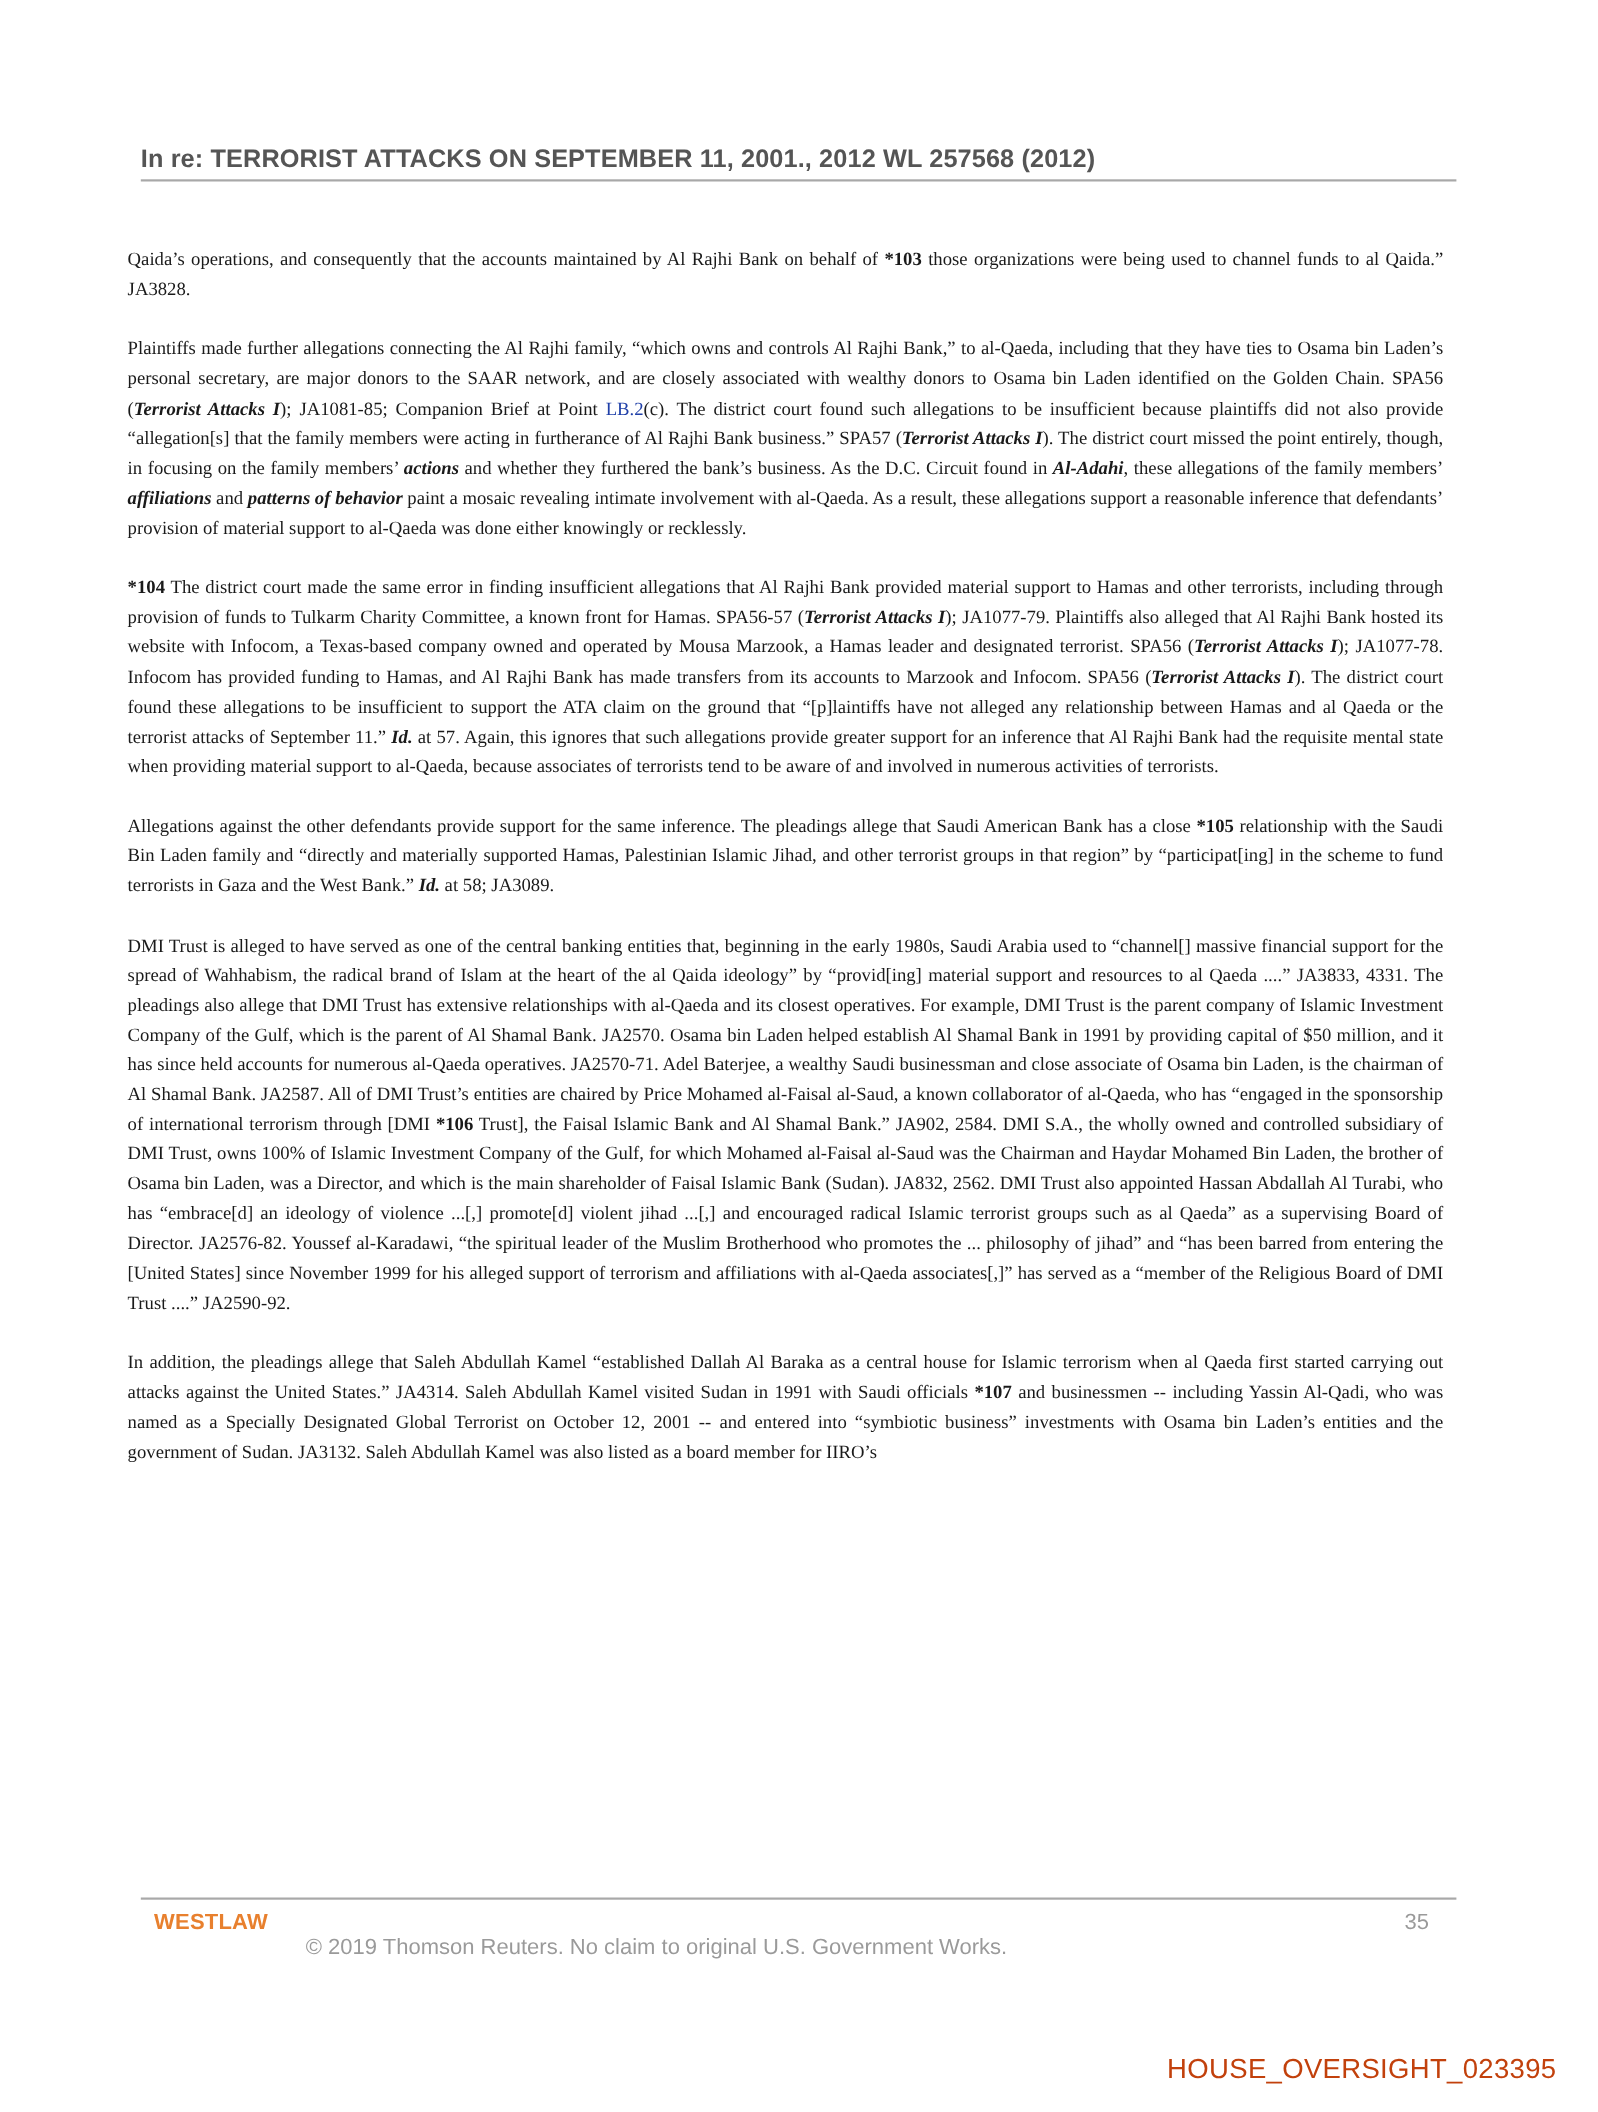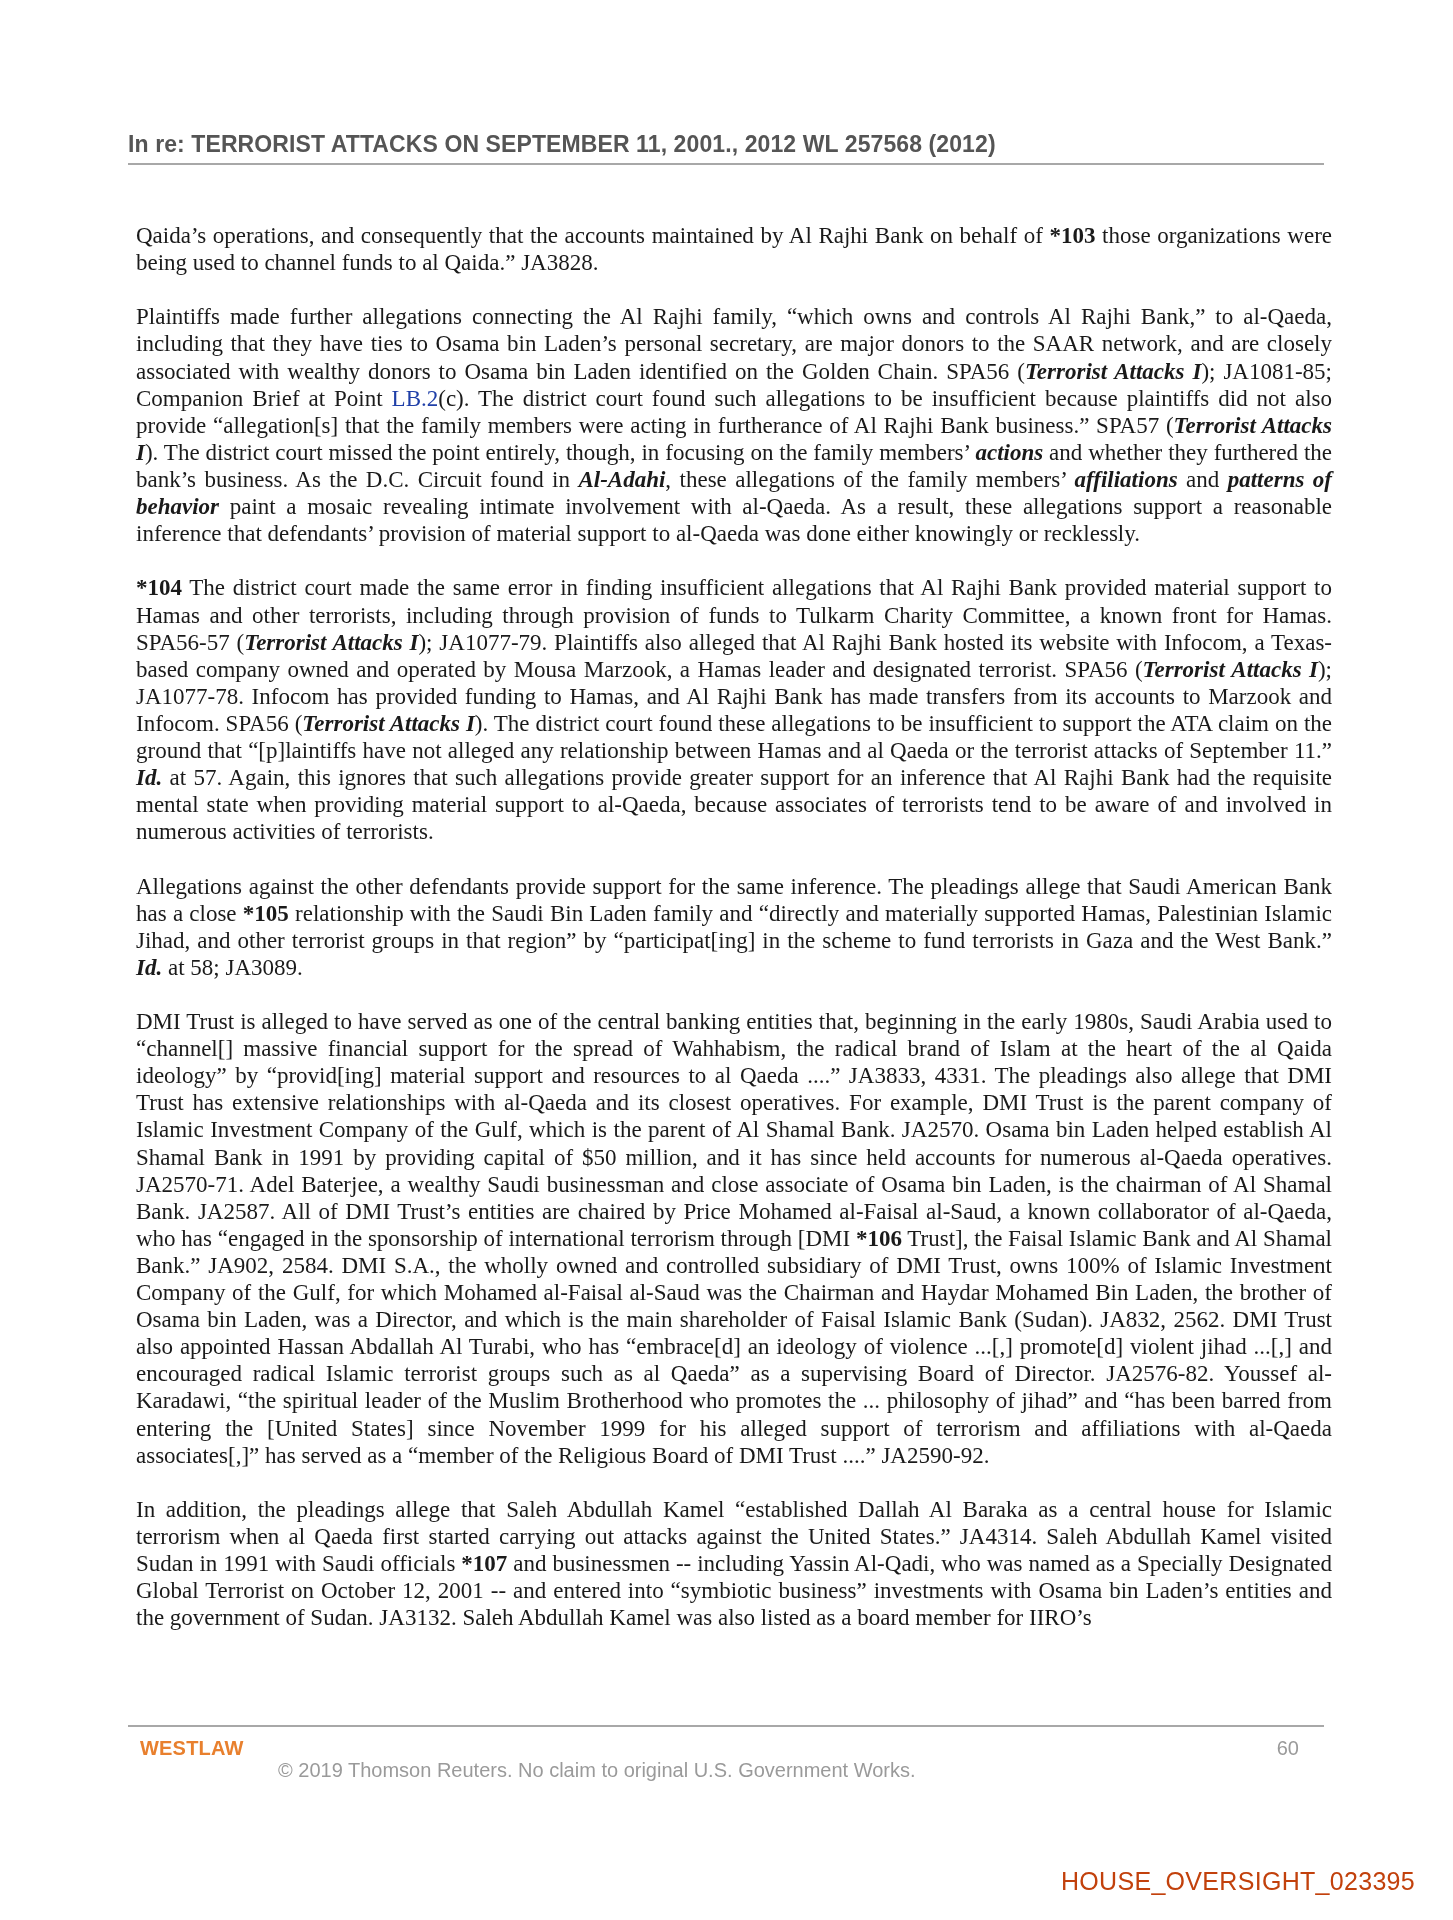--- a/index.html
+++ b/index.html
@@ -29,24 +29,24 @@
     .header-rule {
       position: absolute;
       left: 128px;
       top: 163px;
       width: 1196px;
       height: 2px;
       background: #a8a8a8;
     }
     .body-text {
       position: absolute;
-      left: 136px;
+      left: 116px;
       top: 222px;
       width: 1196px;
-      font-size: 23px;
+      font-size: 17px;
       line-height: 27.1px;
       text-align: justify;
     }
     .body-text p {
       margin: 0 0 27.2px 0;
     }
     .body-text p.last {
       margin-bottom: 4px;
     }
     .star { font-weight: bold; }
@@ -112,16 +112,16 @@
   <p><span class="star">*104</span><span> The district court made the same error in finding insufficient allegations that Al Rajhi Bank provided material support to Hamas and other terrorists, including through provision of funds to Tulkarm Charity Committee, a known front for Hamas. SPA56-57 (</span><span class="ital">Terrorist Attacks I</span><span>); JA1077-79. Plaintiffs also alleged that Al Rajhi Bank hosted its website with Infocom, a Texas-based company owned and operated by Mousa Marzook, a Hamas leader and designated terrorist. SPA56 (</span><span class="ital">Terrorist Attacks I</span><span>); JA1077-78. Infocom has provided funding to Hamas, and Al Rajhi Bank has made transfers from its accounts to Marzook and Infocom. SPA56 (</span><span class="ital">Terrorist Attacks I</span><span>). The district court found these allegations to be insufficient to support the ATA claim on the ground that “[p]laintiffs have not alleged any relationship between Hamas and al Qaeda or the terrorist attacks of September 11.” </span><span class="ital">Id.</span><span> at 57. Again, this ignores that such allegations provide greater support for an inference that Al Rajhi Bank had the requisite mental state when providing material support to al-Qaeda, because associates of terrorists tend to be aware of and involved in numerous activities of terrorists.</span></p>
   <p><span>Allegations against the other defendants provide support for the same inference. The pleadings allege that Saudi American Bank has a close </span><span class="star">*105</span><span> relationship with the Saudi Bin Laden family and “directly and materially supported Hamas, Palestinian Islamic Jihad, and other terrorist groups in that region” by “participat[ing] in the scheme to fund terrorists in Gaza and the West Bank.” </span><span class="ital">Id.</span><span> at 58; JA3089.</span></p>
   <p><span>DMI Trust is alleged to have served as one of the central banking entities that, beginning in the early 1980s, Saudi Arabia used to “channel[] massive financial support for the spread of Wahhabism, the radical brand of Islam at the heart of the al Qaida ideology” by “provid[ing] material support and resources to al Qaeda ....” JA3833, 4331. The pleadings also allege that DMI Trust has extensive relationships with al-Qaeda and its closest operatives. For example, DMI Trust is the parent company of Islamic Investment Company of the Gulf, which is the parent of Al Shamal Bank. JA2570. Osama bin Laden helped establish Al Shamal Bank in 1991 by providing capital of $50 million, and it has since held accounts for numerous al-Qaeda operatives. JA2570-71. Adel Baterjee, a wealthy Saudi businessman and close associate of Osama bin Laden, is the chairman of Al Shamal Bank. JA2587. All of DMI Trust’s entities are chaired by Price Mohamed al-Faisal al-Saud, a known collaborator of al-Qaeda, who has “engaged in the sponsorship of international terrorism through [DMI </span><span class="star">*106</span><span> Trust], the Faisal Islamic Bank and Al Shamal Bank.” JA902, 2584. DMI S.A., the wholly owned and controlled subsidiary of DMI Trust, owns 100% of Islamic Investment Company of the Gulf, for which Mohamed al-Faisal al-Saud was the Chairman and Haydar Mohamed Bin Laden, the brother of Osama bin Laden, was a Director, and which is the main shareholder of Faisal Islamic Bank (Sudan). JA832, 2562. DMI Trust also appointed Hassan Abdallah Al Turabi, who has “embrace[d] an ideology of violence ...[,] promote[d] violent jihad ...[,] and encouraged radical Islamic terrorist groups such as al Qaeda” as a supervising Board of Director. JA2576-82. Youssef al-Karadawi, “the spiritual leader of the Muslim Brotherhood who promotes the ... philosophy of jihad” and “has been barred from entering the [United States] since November 1999 for his alleged support of terrorism and affiliations with al-Qaeda associates[,]” has served as a “member of the Religious Board of DMI Trust ....” JA2590-92.</span></p>
   <p class="last"><span>In addition, the pleadings allege that Saleh Abdullah Kamel “established Dallah Al Baraka as a central house for Islamic terrorism when al Qaeda first started carrying out attacks against the United States.” JA4314. Saleh Abdullah Kamel visited Sudan in 1991 with Saudi officials </span><span class="star">*107</span><span> and businessmen -- including Yassin Al-Qadi, who was named as a Specially Designated Global Terrorist on October 12, 2001 -- and entered into “symbiotic business” investments with Osama bin Laden’s entities and the government of Sudan. JA3132. Saleh Abdullah Kamel was also listed as a board member for IIRO’s</span></p>
 </div>
 
 <div class="footer-rule"></div>
 <div class="footer">
   <span class="westlaw" style="color: rgb(232, 128, 46);">WESTLAW</span>
   <span class="copyright">© 2019 Thomson Reuters. No claim to original U.S. Government Works.</span>
-  <span class="pagenum">60</span>
+  <span class="pagenum">35</span>
 </div>
 
 <div class="bates">HOUSE_OVERSIGHT_023395</div>
 
 </body></html>

